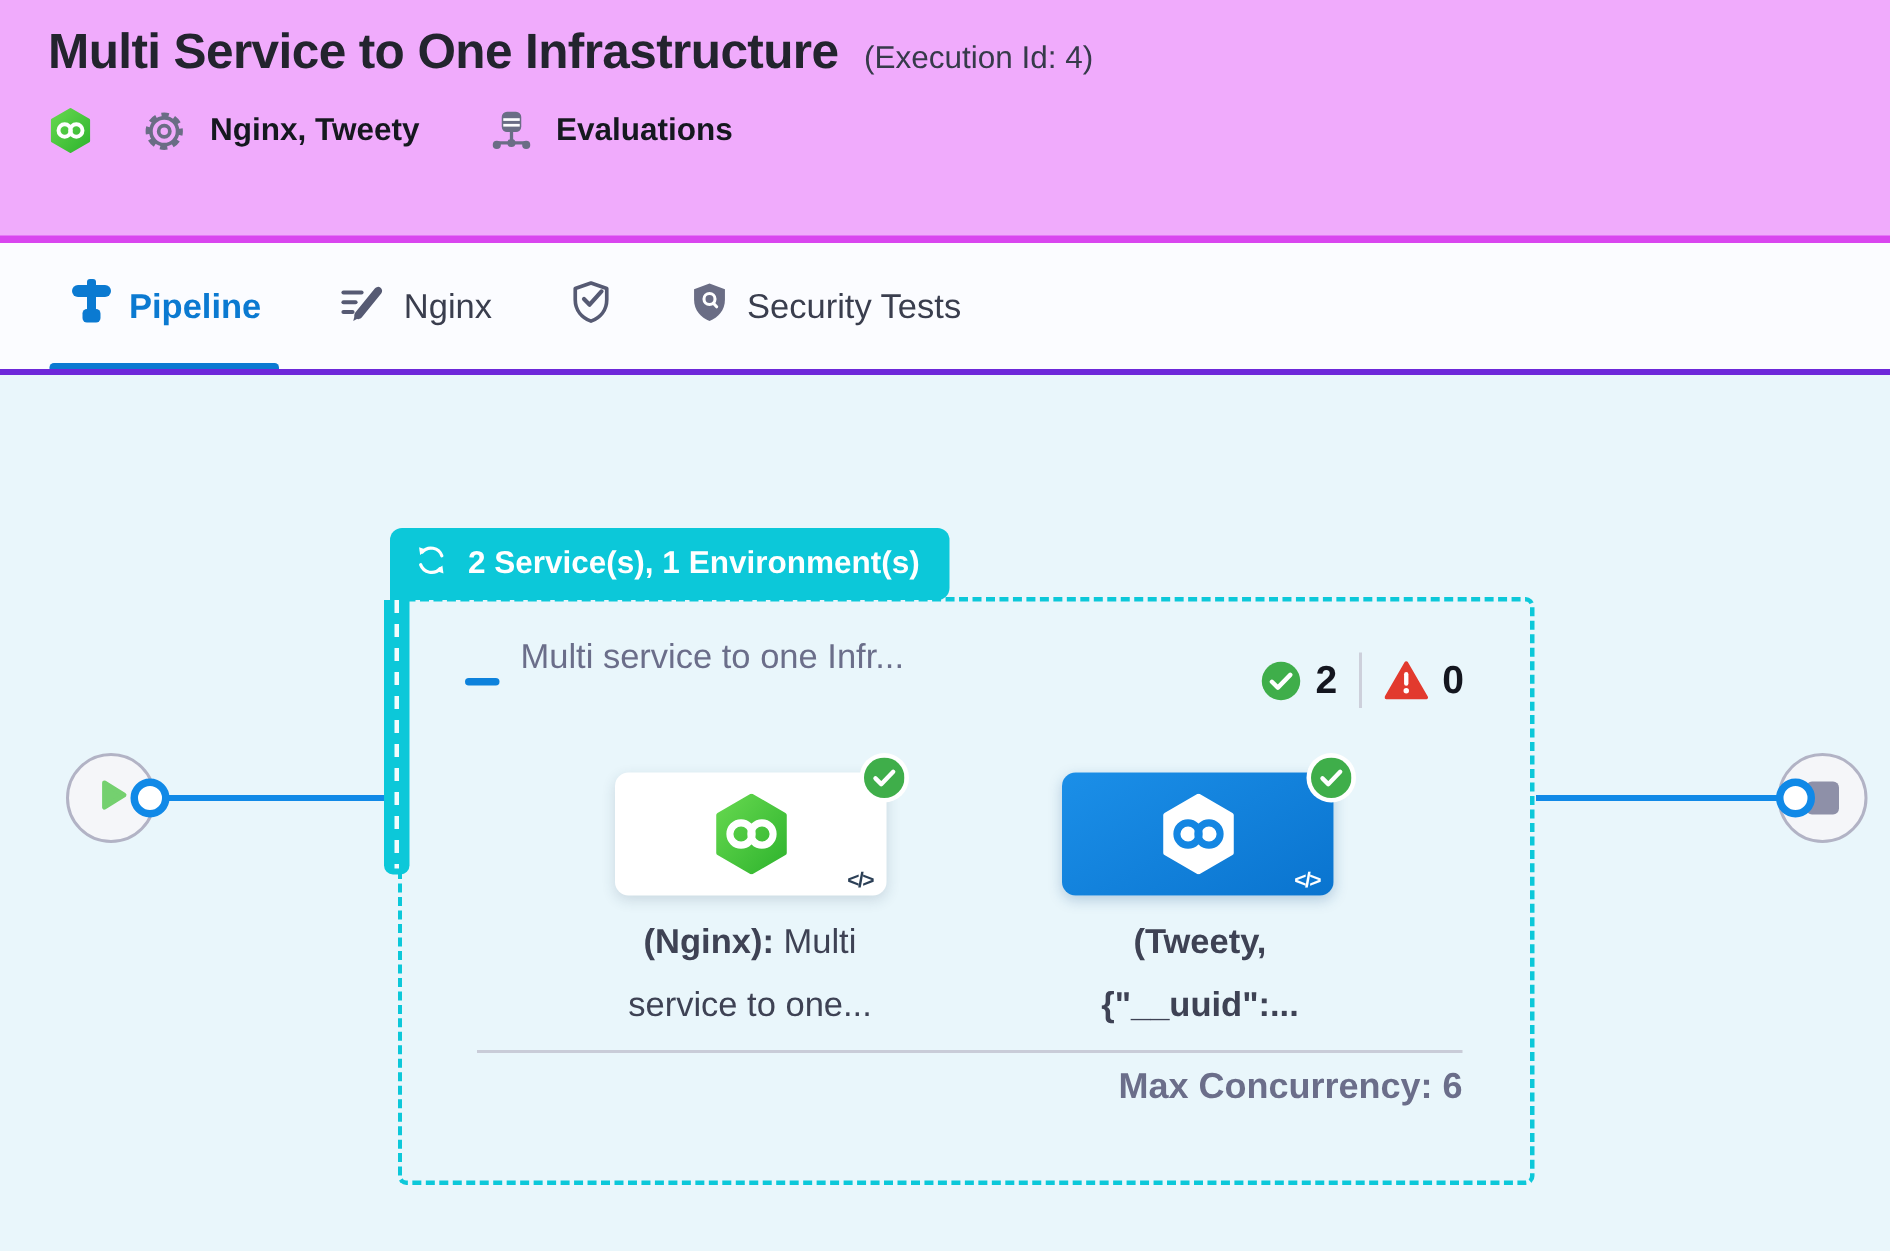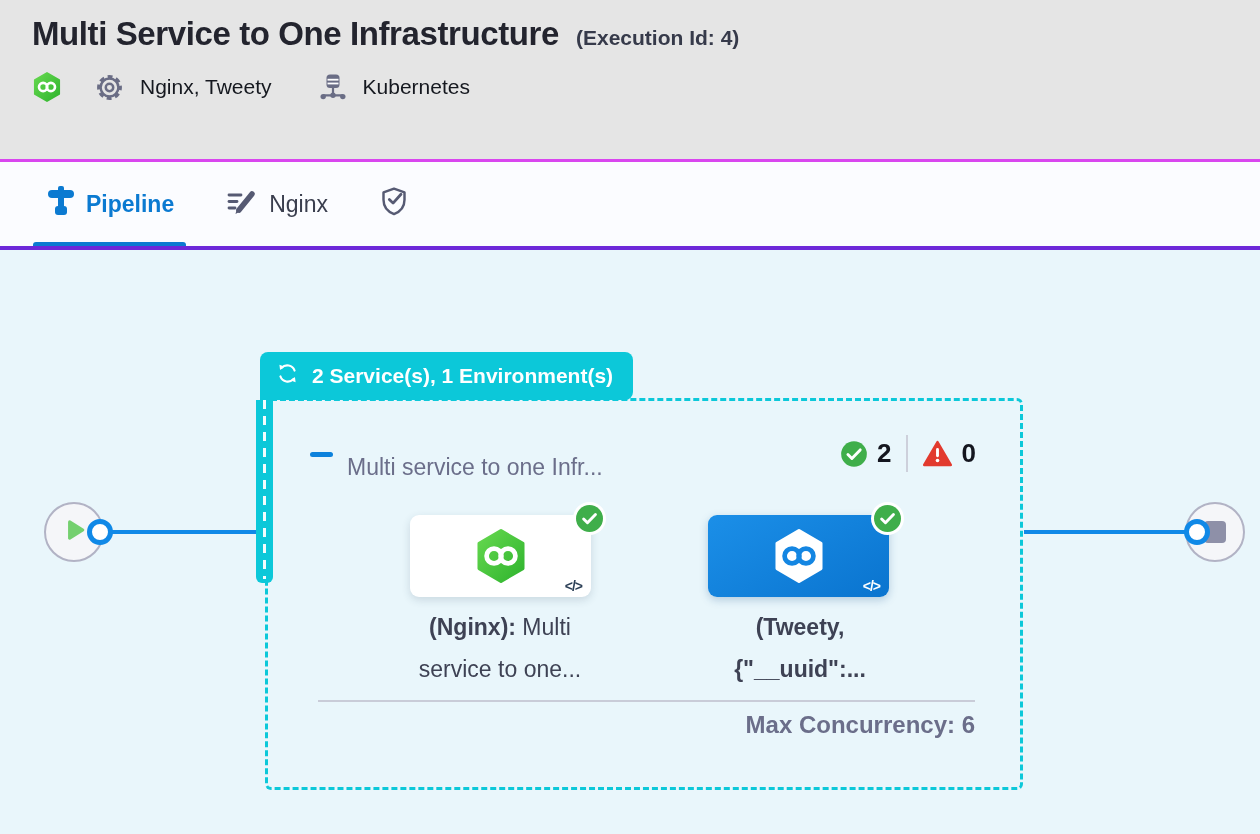--- a/index.html
+++ b/index.html
@@ -1,24 +1,24 @@
 <!DOCTYPE html>
 <html><head>
 <meta charset="utf-8">
 <style>
   * { box-sizing: border-box; margin: 0; padding: 0; }
   html,body { width:1260px; height:834px; overflow:hidden; }
   body { font-family:"Liberation Sans", sans-serif; background:#fff; }
 
   
-  .page-header { height:162px; background:#e5e5e5; border-bottom:3px solid #d946ef; padding-left:32px; }
+  .page-header { height:162px; background:#f0abfc; border-bottom:5px solid #d946ef; padding-left:32px; }
   .title-row { padding-top:15px; display:flex; align-items:baseline; gap:17px; }
   .page-title { font-size:33px; font-weight:700; color:#23242e; letter-spacing:-0.4px; }
-  .exec-id { font-size:21px; font-weight:700; color:#363a4a; }
-  .meta-row { margin-top:19px; display:flex; align-items:center; font-size:21px; color:#15181f; }
+  .exec-id { font-size:21px; font-weight:400; color:#363a4a; }
+  .meta-row { margin-top:19px; display:flex; align-items:center; font-size:21px; color:#15181f;font-weight:bold; }
   .meta-row .hex-sm { width:30px; height:30px; }
   .meta-row .gear { margin-left:33px; display:flex; }
   .meta-row .svc-names { margin-left:16px; }
   .meta-row .k8s { margin-left:47px; display:flex; }
   .meta-row .infra-name { margin-left:16px; }
 
   
   .tab-bar { height:88px; background:#fbfcff; border-bottom:4px solid #6d28d9; display:flex; align-items:center; padding-left:48px; gap:52px; }
   .tab { display:flex; align-items:center; gap:12px; font-size:23px; color:#3a3e4e; font-weight:500; position:relative; height:100%; cursor:pointer; }
   .tab.active { color:#0b7ad1; font-weight:700; }
@@ -41,21 +41,21 @@
   .edge-right { left:1024px; width:163px; }
 
   .group-chip { position:absolute; left:260px; top:102px; height:48px; padding:0 20px 0 15px; background:#0cc8d9; color:#fff; border-radius:8px 8px 8px 0; display:flex; align-items:center; gap:12px; font-size:21px; font-weight:600; z-index:2; }
   .group-tail { position:absolute; left:256px; top:150px; width:17px; height:183px; background:#0cc8d9; border-radius:0 0 6px 6px; z-index:3; }
   .tail-dash { position:absolute; left:7px; top:0; bottom:4px; width:3px;
     background:repeating-linear-gradient(180deg, rgba(255,255,255,.95) 0 9px, transparent 9px 16px); }
 
   .stage-box { position:absolute; left:265px; top:148px; width:758px; height:392px; border:3px dashed #0cc8d9; border-radius:6px; z-index:1; }
 
   .collapse-minus { position:absolute; left:310px; top:202px; width:23px; height:5px; background:#0d82dc; border-radius:2.5px; z-index:2; cursor:pointer; }
-  .stage-title { position:absolute; left:347px; top:204px; font-size:23px; color:#6b6e8a; z-index:2; }
+  .stage-title { position:absolute; left:347px; top:174px; font-size:23px; color:#6b6e8a; z-index:2; }
 
   .stage-stats { position:absolute; left:840px; top:185px; display:flex; align-items:center; gap:9px; font-size:26px; font-weight:600; color:#14161f; z-index:2; }
   .stage-stats .vdiv { width:2px; height:37px; background:#cdd0db; margin:0 6px; }
 
   .svc-card { position:absolute; top:265px; width:181px; height:82px; border-radius:9px; display:flex; align-items:center; justify-content:center; z-index:2; cursor:pointer; }
   .svc-card.white { left:410px; background:#fff; box-shadow:0 3px 9px rgba(40,60,90,.16); }
   .svc-card.blue { left:708px; background:linear-gradient(150deg,#1b8fe8,#0a74cf); box-shadow:0 3px 9px rgba(20,80,140,.25); }
   .code-glyph { position:absolute; right:9px; bottom:3px; font-size:14px; font-weight:700; letter-spacing:-1px; }
   .svc-card.white .code-glyph { color:#2b3f56; }
   .svc-card.blue  .code-glyph { color:#fff; }
@@ -106,21 +106,21 @@
           <rect x="7.5" y="2.5" width="13" height="13.5" rx="3.5"></rect>
           <rect x="8.5" y="6.8" width="11" height="1.8" fill="#fdfdfe"></rect>
           <rect x="8.5" y="10.6" width="11" height="1.8" fill="#fdfdfe"></rect>
           <rect x="12.9" y="16" width="2.2" height="7"></rect>
           <rect x="4" y="22.2" width="20" height="2.2" rx="1.1"></rect>
           <circle cx="4.2" cy="24.6" r="2.7"></circle>
           <circle cx="14" cy="23.3" r="2.7"></circle>
           <circle cx="23.8" cy="24.6" r="2.7"></circle>
         </svg>
       </span>
-      <span class="infra-name">Kubernetes</span>
+      <span class="infra-name">Evaluations</span>
     </div>
   </header>
 
   <nav class="tab-bar">
     <div class="tab active">
       <span>
         <svg width="26" height="30" viewBox="0 0 26 30" fill="#0b7ad1">
           <rect x="10" y="0" width="6" height="7" rx="2"></rect>
           <rect x="0" y="4" width="26" height="8" rx="4"></rect>
           <rect x="10" y="11" width="6" height="11"></rect>
@@ -144,20 +144,30 @@
       </span>
       <span>Nginx</span>
     </div>
     <div class="tab">
       <span>
         <svg width="28" height="31" viewBox="0 0 24 26" fill="none">
           <path d="M12 2 L21 5.2 V11.5 C21 17.5 17.2 21.8 12 23.8 C6.8 21.8 3 17.5 3 11.5 V5.2 Z" stroke="#565a73" stroke-width="2.1" stroke-linejoin="round"></path>
           <path d="M8 11.2 l3.2 3.2 L18 6.8" stroke="#565a73" stroke-width="2.4" stroke-linecap="round" stroke-linejoin="round"></path>
         </svg>
       </span>
+    </div>
+    <div class="tab">
+      <span>
+        <svg width="26" height="31" viewBox="0 0 24 26">
+          <path d="M12 1.5 L21.5 5 V11.5 C21.5 18 17.3 22.4 12 24.6 C6.7 22.4 2.5 18 2.5 11.5 V5 Z" fill="#6a6d85"></path>
+          <circle cx="12" cy="11" r="3.4" fill="none" stroke="#fff" stroke-width="1.9"></circle>
+          <line x1="14.4" y1="13.6" x2="16.4" y2="15.8" stroke="#fff" stroke-width="1.9" stroke-linecap="round"></line>
+        </svg>
+      </span>
+      <span>Security Tests</span>
     </div>
   </nav>
 
   <main class="canvas">
 
     <div class="node start">
       <span>
         <svg width="30" height="30" viewBox="0 0 24 24">
           <path d="M8.5 5.5 L19 12 L8.5 18.5 Z" fill="#74d06f" stroke="#74d06f" stroke-width="2.5" stroke-linejoin="round"></path>
         </svg>

